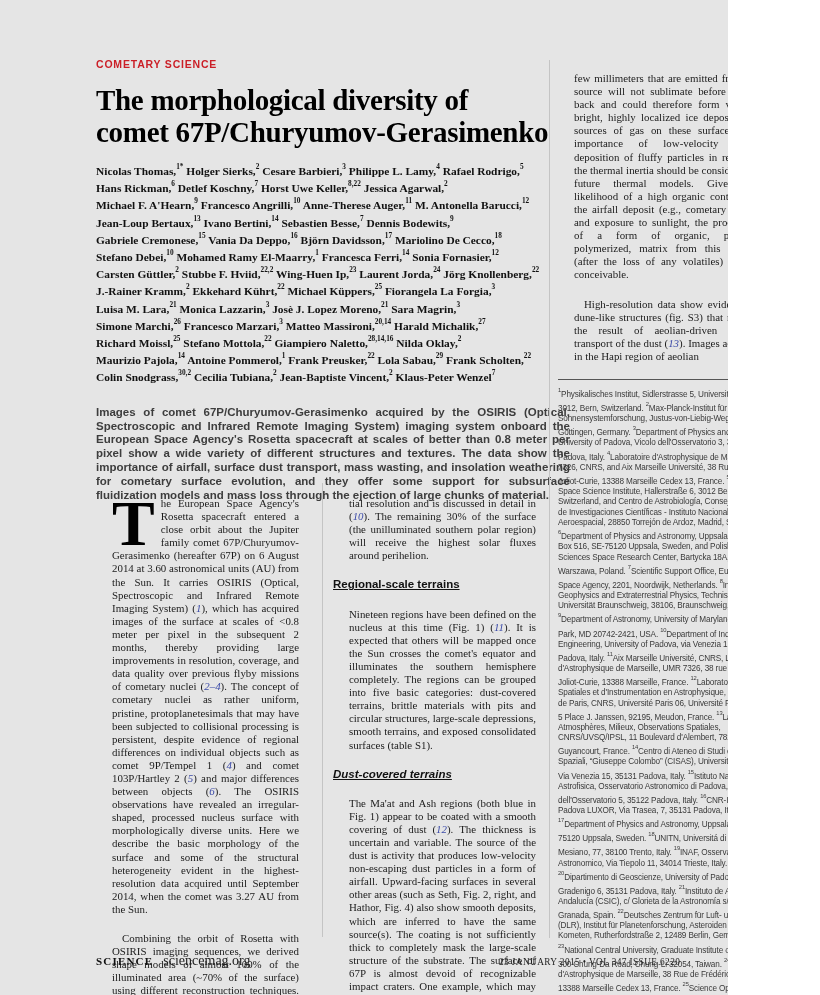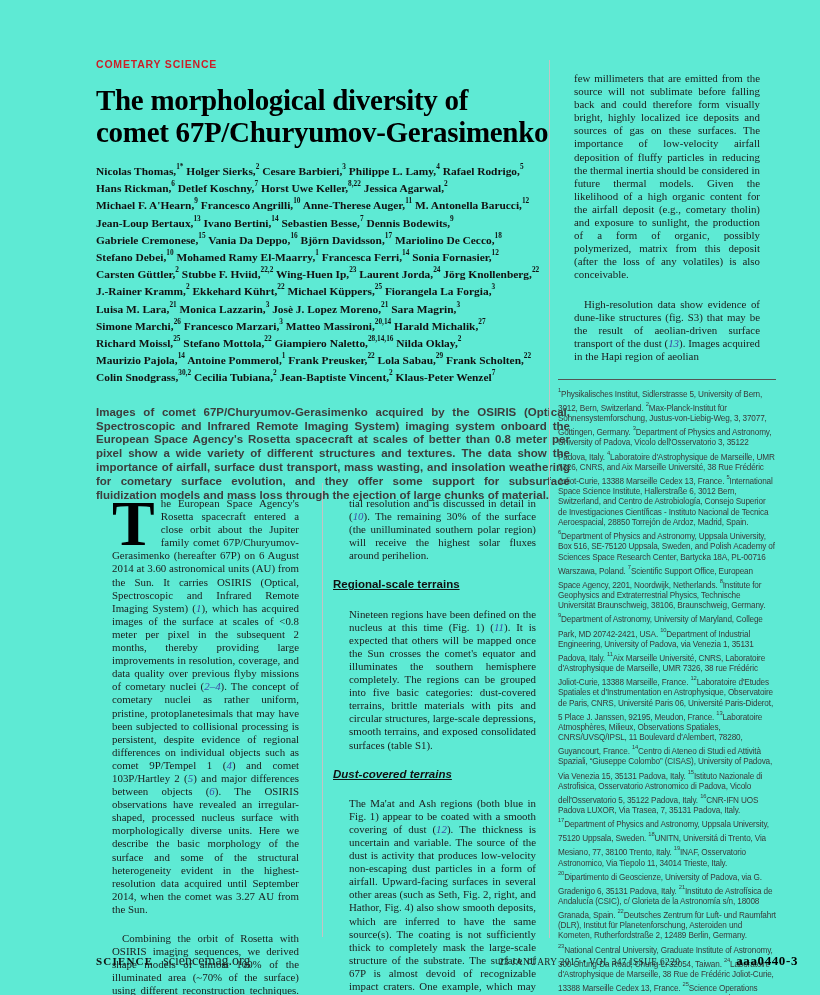--- a/index.html
+++ b/index.html
@@ -1,17 +1,17 @@
 <!DOCTYPE html>
 <html lang="en" style="--red: #cb1f27; --blue: #3c4ba8;"><head>
 <meta charset="utf-8">
 <style>
   :root{ --red:#cb1f27; --blue:#3c4ba8; }
   html,body{margin:0;padding:0;background:#ffffff;}
-  .page{position:relative;width:820px;height:995px;background:#5eead4;overflow:hidden;
+  .page{position:relative;width:728px;height:995px;background:#e5e5e5;overflow:hidden;
         font-family:"Liberation Serif",serif;color:#1b1b1b;}
 
   
   .masthead{position:absolute;left:96px;top:58px;width:474px;}
   .kicker{font-family:"Liberation Sans",sans-serif;font-weight:bold;font-size:10.5px;
           letter-spacing:.8px;color:var(--red);margin:0 0 14px 0;}
   .title{font-size:29px;font-weight:bold;line-height:32px;letter-spacing:-.3px;color:#000;margin:0 0 13px 0;}
   .authors{font-size:11.4px;font-weight:bold;line-height:13.4px;color:#111;}
   .authors sup{font-size:7.3px;position:relative;top:-1px;}
   .abstract{margin-top:21px;font-family:"Liberation Sans",sans-serif;font-size:11.5px;

